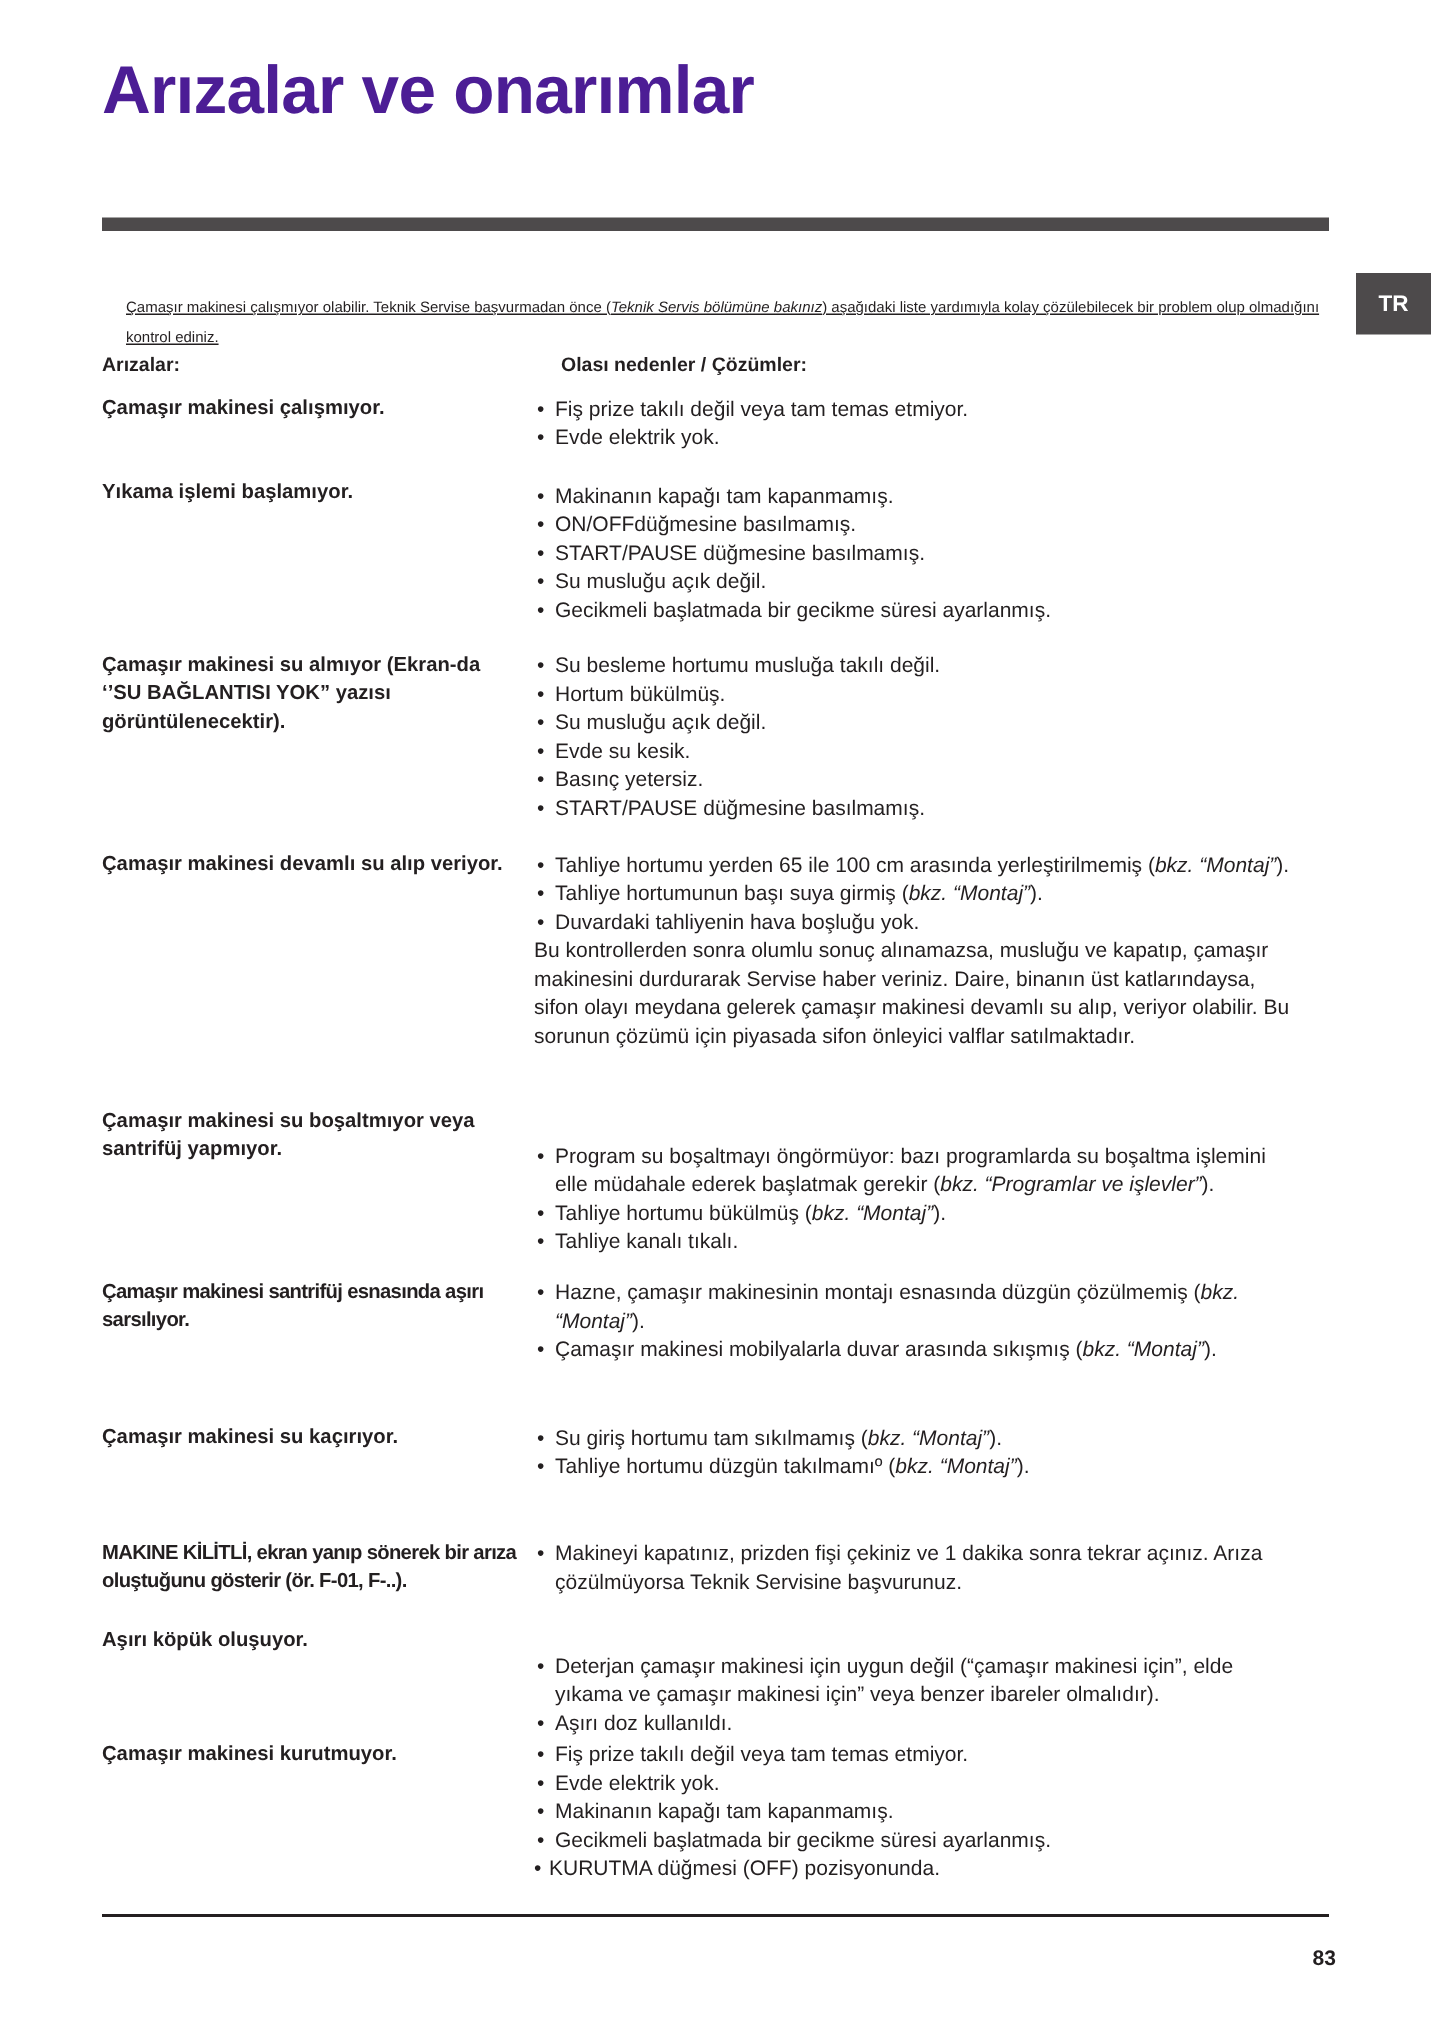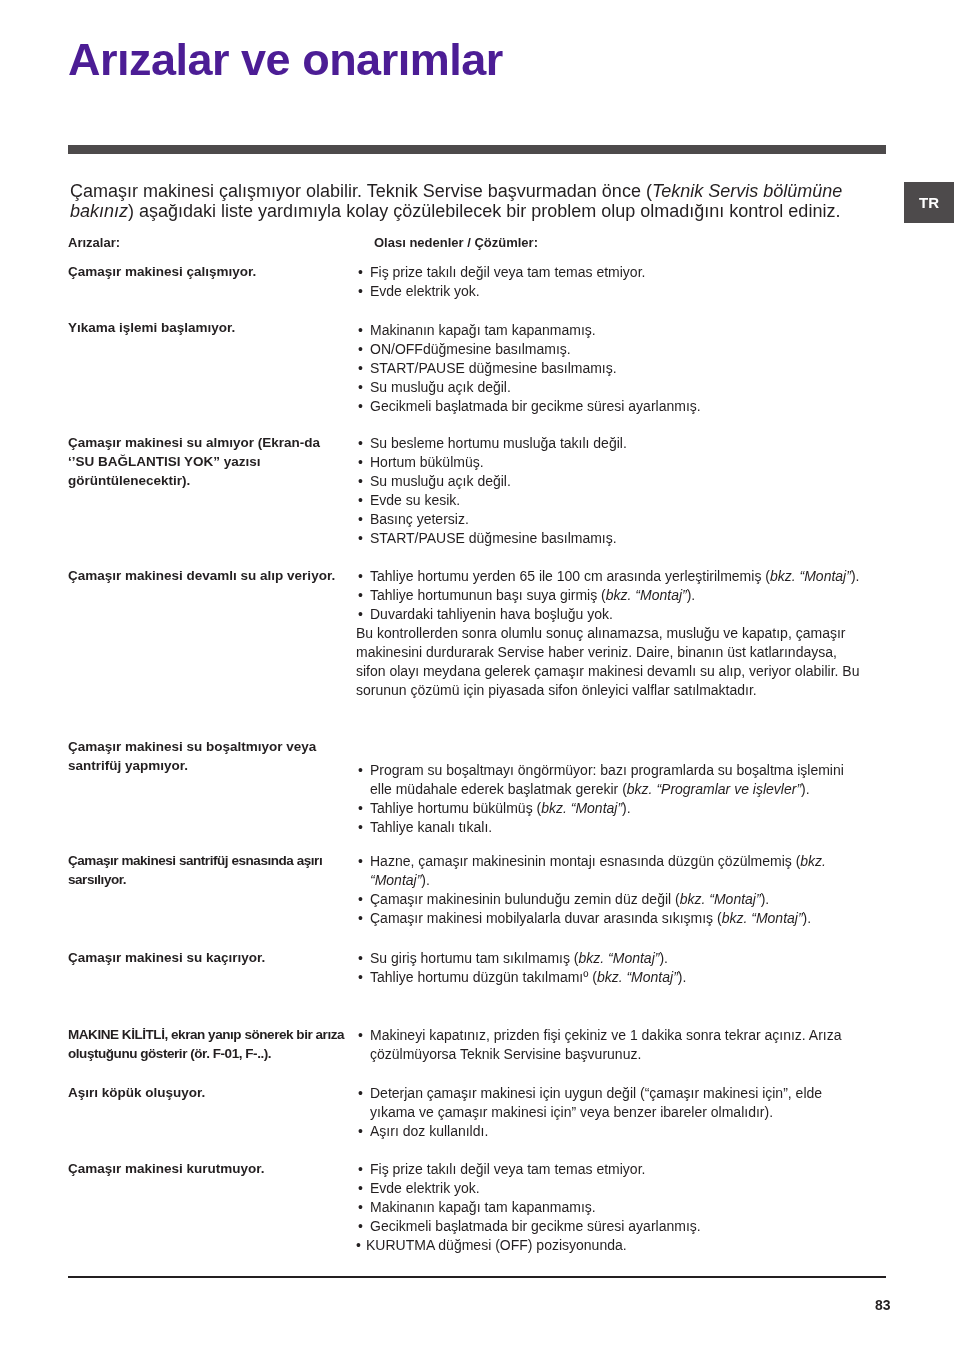--- a/index.html
+++ b/index.html
@@ -16,21 +16,21 @@
       position: absolute; left: 68px; top: 145px; width: 818px; height: 9px;
       background: #4d4a4b;
     }
     .lang-tab {
       position: absolute; left: 904px; top: 182px; width: 50px; height: 41px;
       background: #4d4a4b; color: #ffffff; font-weight: bold; font-size: 15px;
       display: flex; align-items: center; justify-content: center;
     }
     .intro {
       position: absolute; left: 68px; top: 180px; width: 820px;
-      font-size: 18px; line-height: 19.5px; margin: 2px;
+      font-size: 10px; line-height: 19.5px; margin: 16px; text-decoration: underline;
     }
     .intro i { font-style: italic; }
     .col-head {
       position: absolute; top: 232px; font-size: 13px; font-weight: bold; margin: 0;
       line-height: 22px;
     }
     .col-head.left { left: 68px; }
     .col-head.right { left: 374px; }
 
     .row { position: absolute; left: 68px; width: 820px; }
@@ -121,21 +121,20 @@
     <li><span>Program su boşaltmayı öngörmüyor: bazı programlarda su boşaltma işlemini elle müdahale ederek başlatmak gerekir (</span><i>bkz. “Programlar ve işlevler”</i><span>).</span></li>
     <li><span>Tahliye hortumu bükülmüş (</span><i>bkz. “Montaj”</i><span>).</span></li>
     <li>Tahliye kanalı tıkalı.</li>
   </ul>
 </div>
 
 <div class="row" style="top:851px;">
   <p class="problem narrow">Çamaşır makinesi santrifüj esnasında aşırı sarsılıyor.</p>
   <ul class="solutions" style="width:520px;">
     <li><span>Hazne, çamaşır makinesinin montajı esnasında düzgün çözülmemiş (</span><i>bkz. “Montaj”</i><span>).</span></li>
-    <li><span>Çamaşır makinesinin bulunduğu zemin düz değil (</span><i>bkz. “Montaj”</i><span>).</span></li>
     <li><span>Çamaşır makinesi mobilyalarla duvar arasında sıkışmış (</span><i>bkz. “Montaj”</i><span>).</span></li>
   </ul>
 </div>
 
 <div class="row" style="top:948px;">
   <p class="problem">Çamaşır makinesi su kaçırıyor.</p>
   <ul class="solutions">
     <li><span>Su giriş hortumu tam sıkılmamış (</span><i>bkz. “Montaj”</i><span>).</span></li>
     <li><span>Tahliye hortumu düzgün takılmamıº (</span><i>bkz. “Montaj”</i><span>).</span></li>
   </ul>
@@ -143,21 +142,21 @@
 
 <div class="row" style="top:1025px;">
   <p class="problem narrow" style="width:285px;">MAKINE KİLİTLİ, ekran yanıp sönerek bir arıza oluştuğunu gösterir (ör. F-01, F-..).</p>
   <ul class="solutions" style="width:500px;">
     <li>Makineyi kapatınız, prizden fişi çekiniz ve 1 dakika sonra tekrar açınız. Arıza çözülmüyorsa Teknik Servisine başvurunuz.</li>
   </ul>
 </div>
 
 <div class="row" style="top:1083px;">
   <p class="problem">Aşırı köpük oluşuyor.</p>
-  <ul class="solutions" style="width:505px;">
+  <ul class="solutions" style="width:505px;margin-top:17px;">
     <li>Deterjan çamaşır makinesi için uygun değil (“çamaşır makinesi için”, elde yıkama ve çamaşır makinesi için” veya benzer ibareler olmalıdır).</li>
     <li>Aşırı doz kullanıldı.</li>
   </ul>
 </div>
 
 <div class="row" style="top:1159px;">
   <p class="problem">Çamaşır makinesi kurutmuyor.</p>
   <ul class="solutions">
     <li>Fiş prize takılı değil veya tam temas etmiyor.</li>
     <li>Evde elektrik yok.</li>

